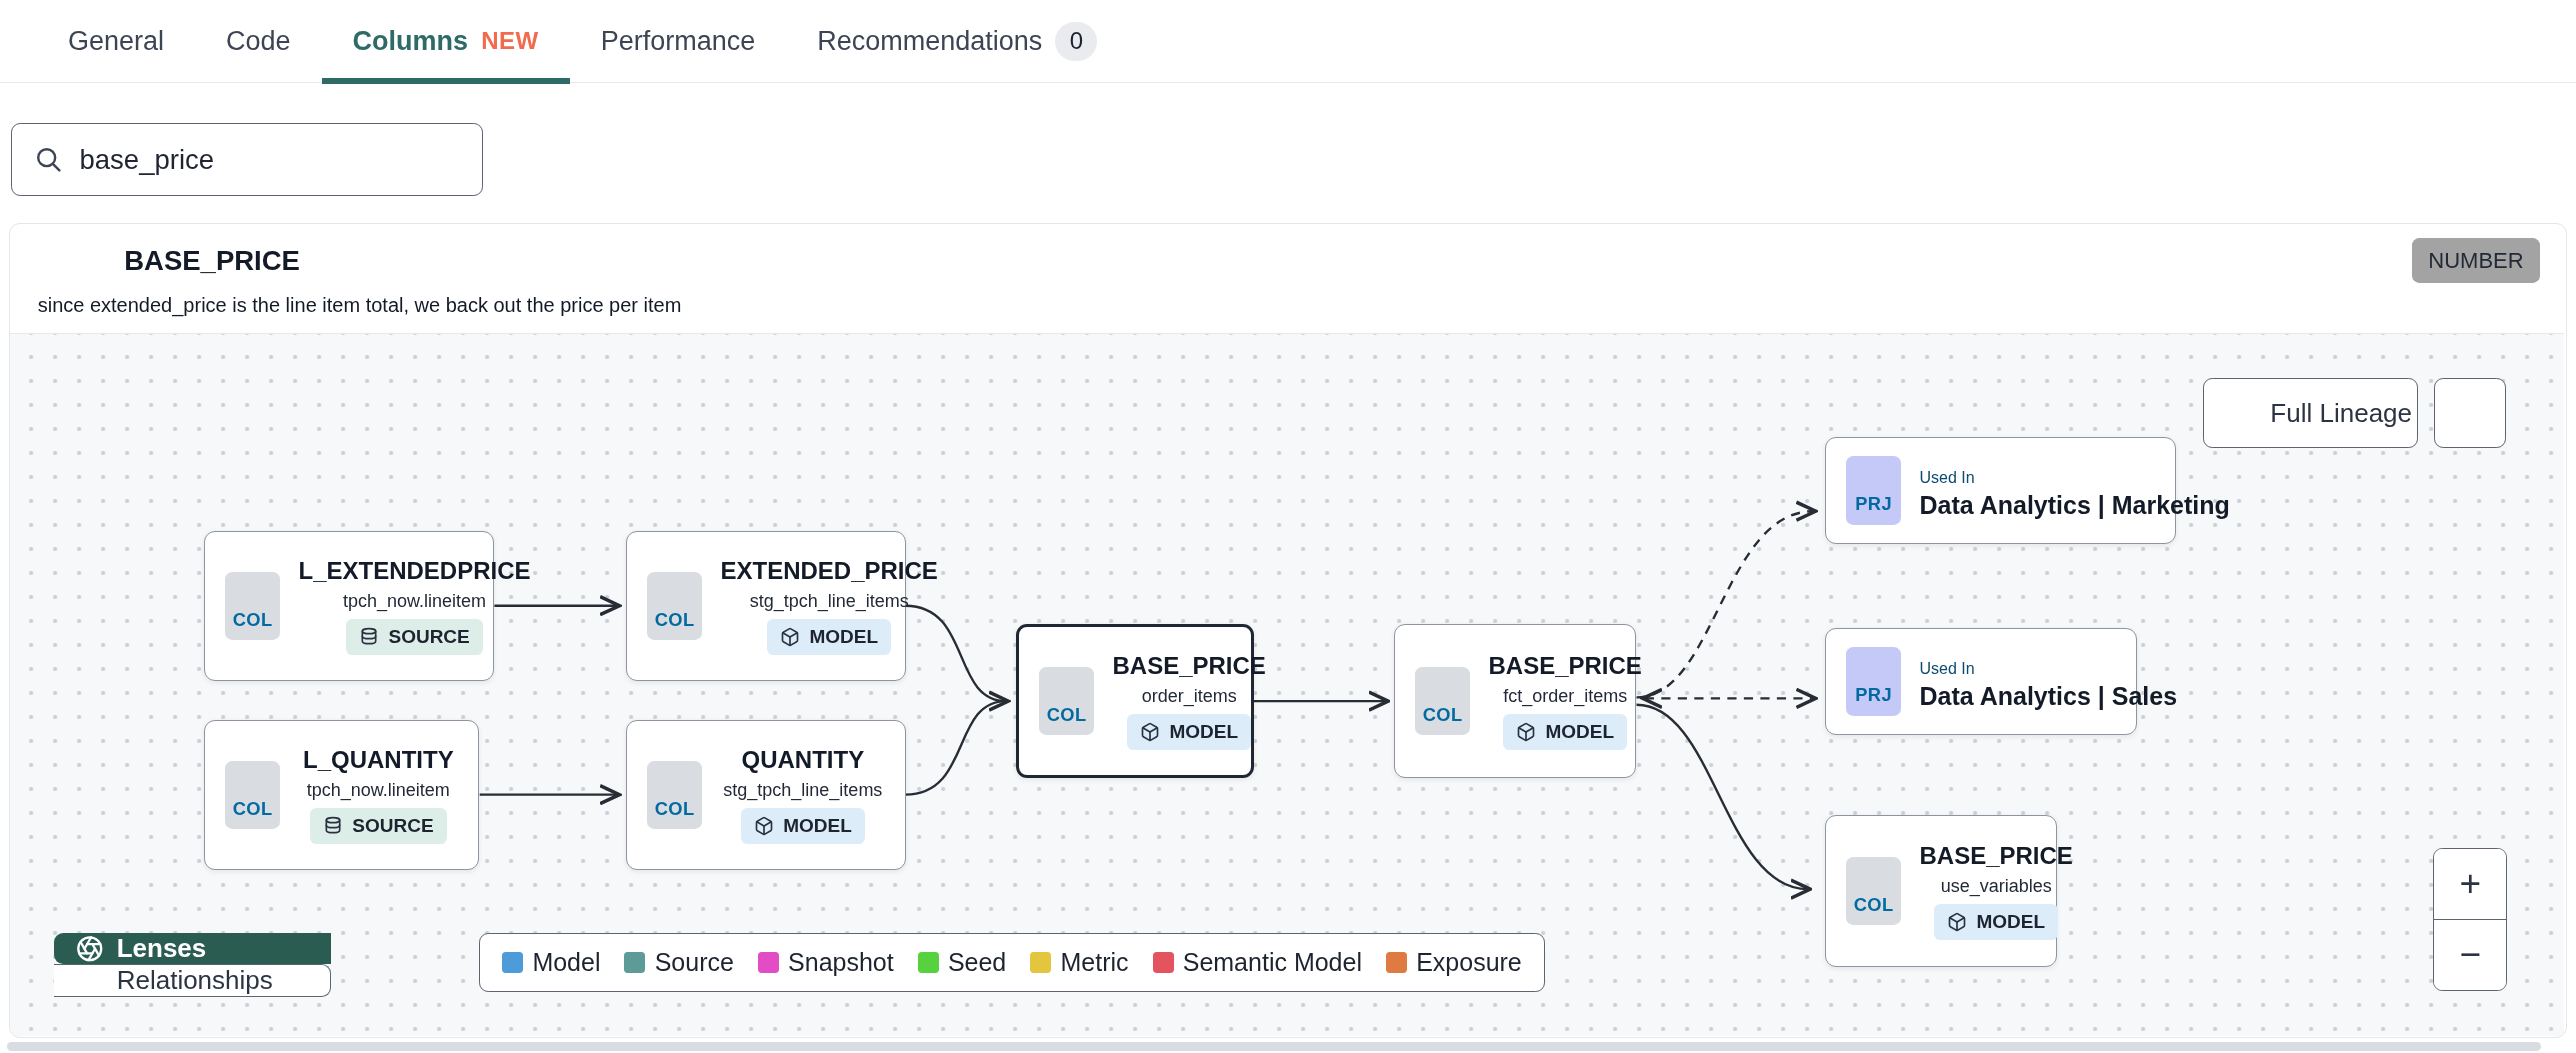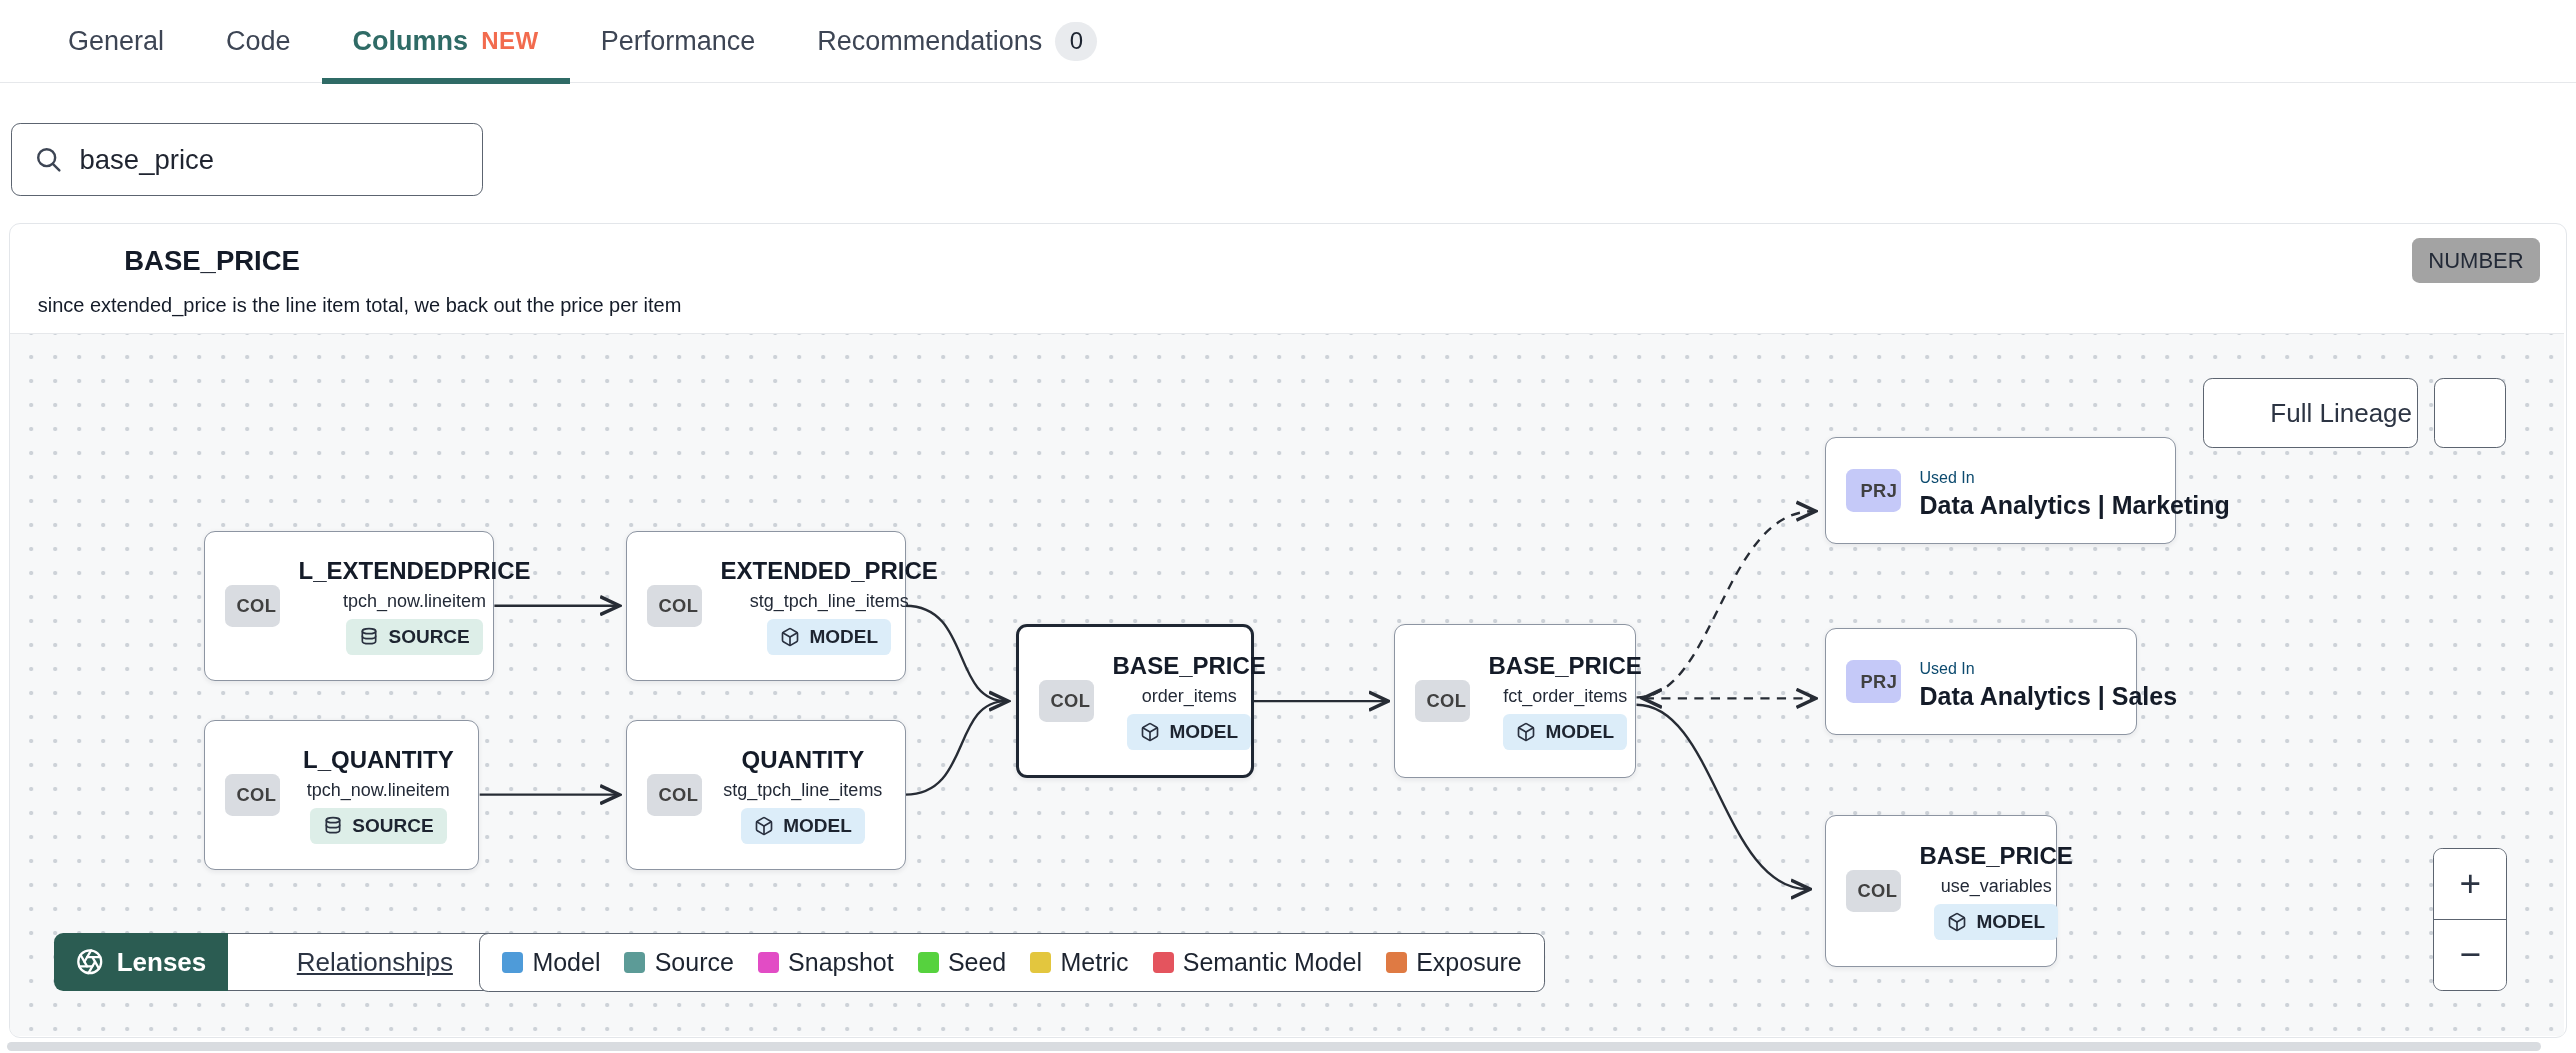--- a/index.html
+++ b/index.html
@@ -39,22 +39,22 @@
   .canvas { position:relative; width:2554px; height:703px; border-top:1.8px solid #e6e8eb;
     background-color:#f7f8f9;
     background-image:radial-gradient(#cdd2d8 1.8px, transparent 2.4px);
     background-size:24px 24px; background-position:9.2px 11px; overflow:hidden; }
   .edges { position:absolute; left:0; top:0; pointer-events:none; }
 
   .node { position:absolute; display:flex; align-items:center; gap:18.3px; padding:0 20px;
     background:#fff; border:1.8px solid #8d95a2; border-radius:11px;
     box-shadow:0 1.8px 5.5px rgba(20,27,40,.08); cursor:pointer; }
   .node.selected { border:3.7px solid #1f2733; }
-  .kind-badge { display:flex; flex-direction:row; align-items:center; justify-content:center; gap:3.7px;
-    width:55px; padding:9.2px 3.7px; border-radius:7.3px; background:#d9dce1; color:#404040; flex:0 0 auto; }
+  .kind-badge { display:flex; flex-direction:column; align-items:center; justify-content:center; gap:3.7px;
+    width:55px; padding:9.2px 3.7px; border-radius:7.3px; background:#d9dce1; color:#0369a1; flex:0 0 auto; }
   .kind-badge.prj { background:#c5c9f8; }
   .kind-badge span { font-size:18.3px; font-weight:700; letter-spacing:0.5px; }
   .node-body { display:flex; flex-direction:column; align-items:center; gap:6.4px; flex:1; }
   .node-body.left { align-items:flex-start; gap:3.7px; }
   .node-title { font-size:24px; font-weight:700; color:#141b28; white-space:nowrap; }
   .node-sub { font-size:18px; color:#232a37; white-space:nowrap; }
   .used-in { font-size:16px; color:#0c4a6e;margin-top:8px; }
   .prj-title { font-size:25px; font-weight:700; color:#141b28; white-space:nowrap; }
   .res-badge { display:inline-flex; align-items:center; gap:9.2px; border-radius:6.4px;
     padding:7.3px 13px; font-size:19px; font-weight:700; color:#1d2430; }
@@ -67,26 +67,26 @@
     border:1.8px solid #5c6470; border-radius:9.2px; color:#2c3443; font-size:26px; cursor:pointer; }
   .full-lineage { position:absolute; top:44px; right:146px; width:215px; height:70px; }
   .refresh-btn { position:absolute; top:44px; right:58px; width:72px; height:70px; }
   .zoom-ctl { position:absolute; right:57px; top:514px; width:74px; height:143px; display:flex;
     flex-direction:column; border:1.8px solid #5c6470; border-radius:9.2px; background:#fff; overflow:hidden; }
   .zoom-btn { flex:1; display:flex; align-items:center; justify-content:center; font-size:37px;
     color:#2c3443; cursor:pointer; background:#fff; border:none; font-family:"Liberation Sans",sans-serif; }
   .zoom-btn:first-child { border-bottom:1.8px solid #5c6470; }
 
   
-  .lens-group { position:absolute; left:44px; top:599px; height:58px; display:flex; align-items:stretch; }
+  .lens-group { position:absolute; left:44px; top:599px; height:58px; display:flex; align-items:stretch;flex-direction:column; }
   .lenses-btn { display:flex; align-items:center; gap:13px; background:#2b5c52; color:#fff;
     font-size:26px; font-weight:600; padding:0 22px; border-radius:9.2px 0 0 9.2px; cursor:pointer; }
   .lenses-btn svg { stroke:#fff; }
-  .rel-btn { display:flex; align-items:center; gap:19px; background:#fff; border:1.8px solid #5c6470;
-    border-left:none; border-radius:0 9.2px 9.2px 0; font-size:26px; color:#2c3443; padding:0 22px; cursor:pointer;text-decoration:underline; }
+  .rel-btn { display:flex; align-items:center; gap:13px; background:#fff; border:1.8px solid #5c6470;
+    border-left:none; border-radius:0 9.2px 9.2px 0; font-size:26px; color:#2c3443; padding:0 22px; cursor:pointer; }
   .legend { position:absolute; left:469px; top:599px; height:59px; display:flex; align-items:center; gap:24px;
     background:#fff; border:1.8px solid #5c6470; border-radius:9.2px; padding:0 22px; }
   .legend-item { display:inline-flex; align-items:center; gap:9.2px; font-size:25px; color:#1d2430; }
   .legend-chip { width:21px; height:21px; border-radius:3.7px; display:inline-block; }
 
   .h-scrollbar { position:absolute; left:7.3px; bottom:1.8px; width:2534px; height:9.2px;
     background:#d9dce0; border-radius:5.5px; }
 
   svg.icon { fill:none; stroke-width:2; stroke-linecap:round; stroke-linejoin:round; }
 </style>

